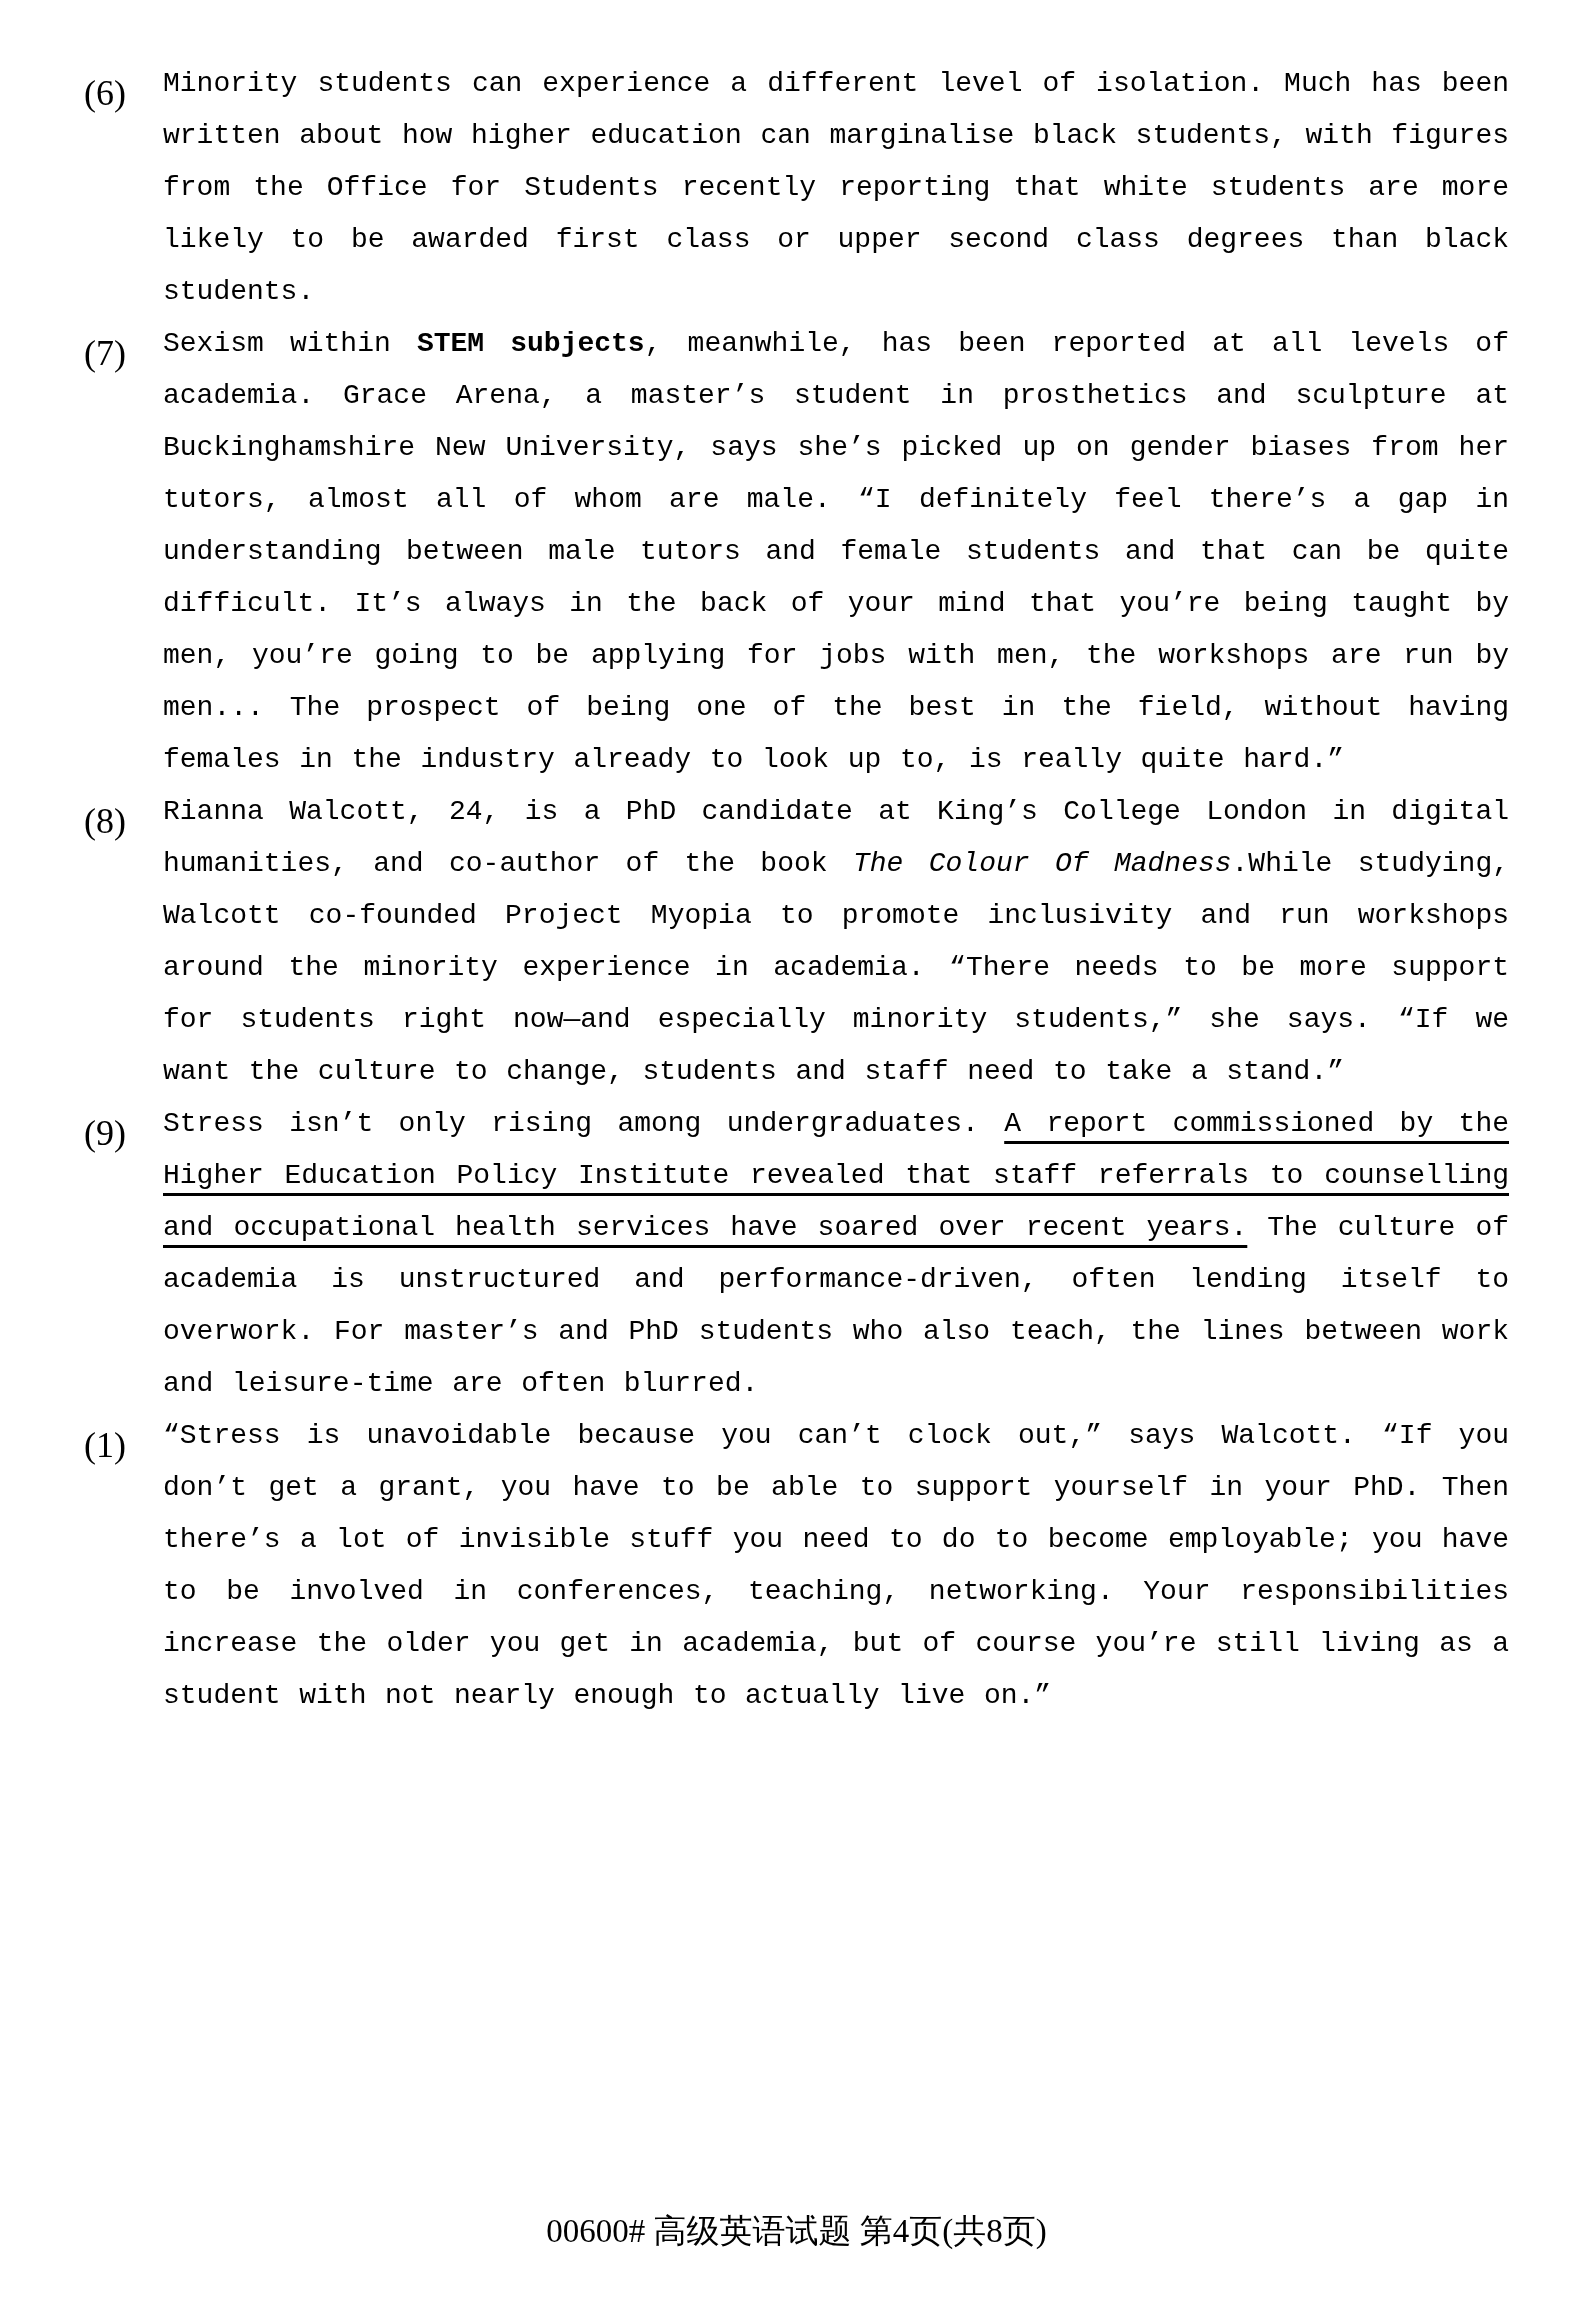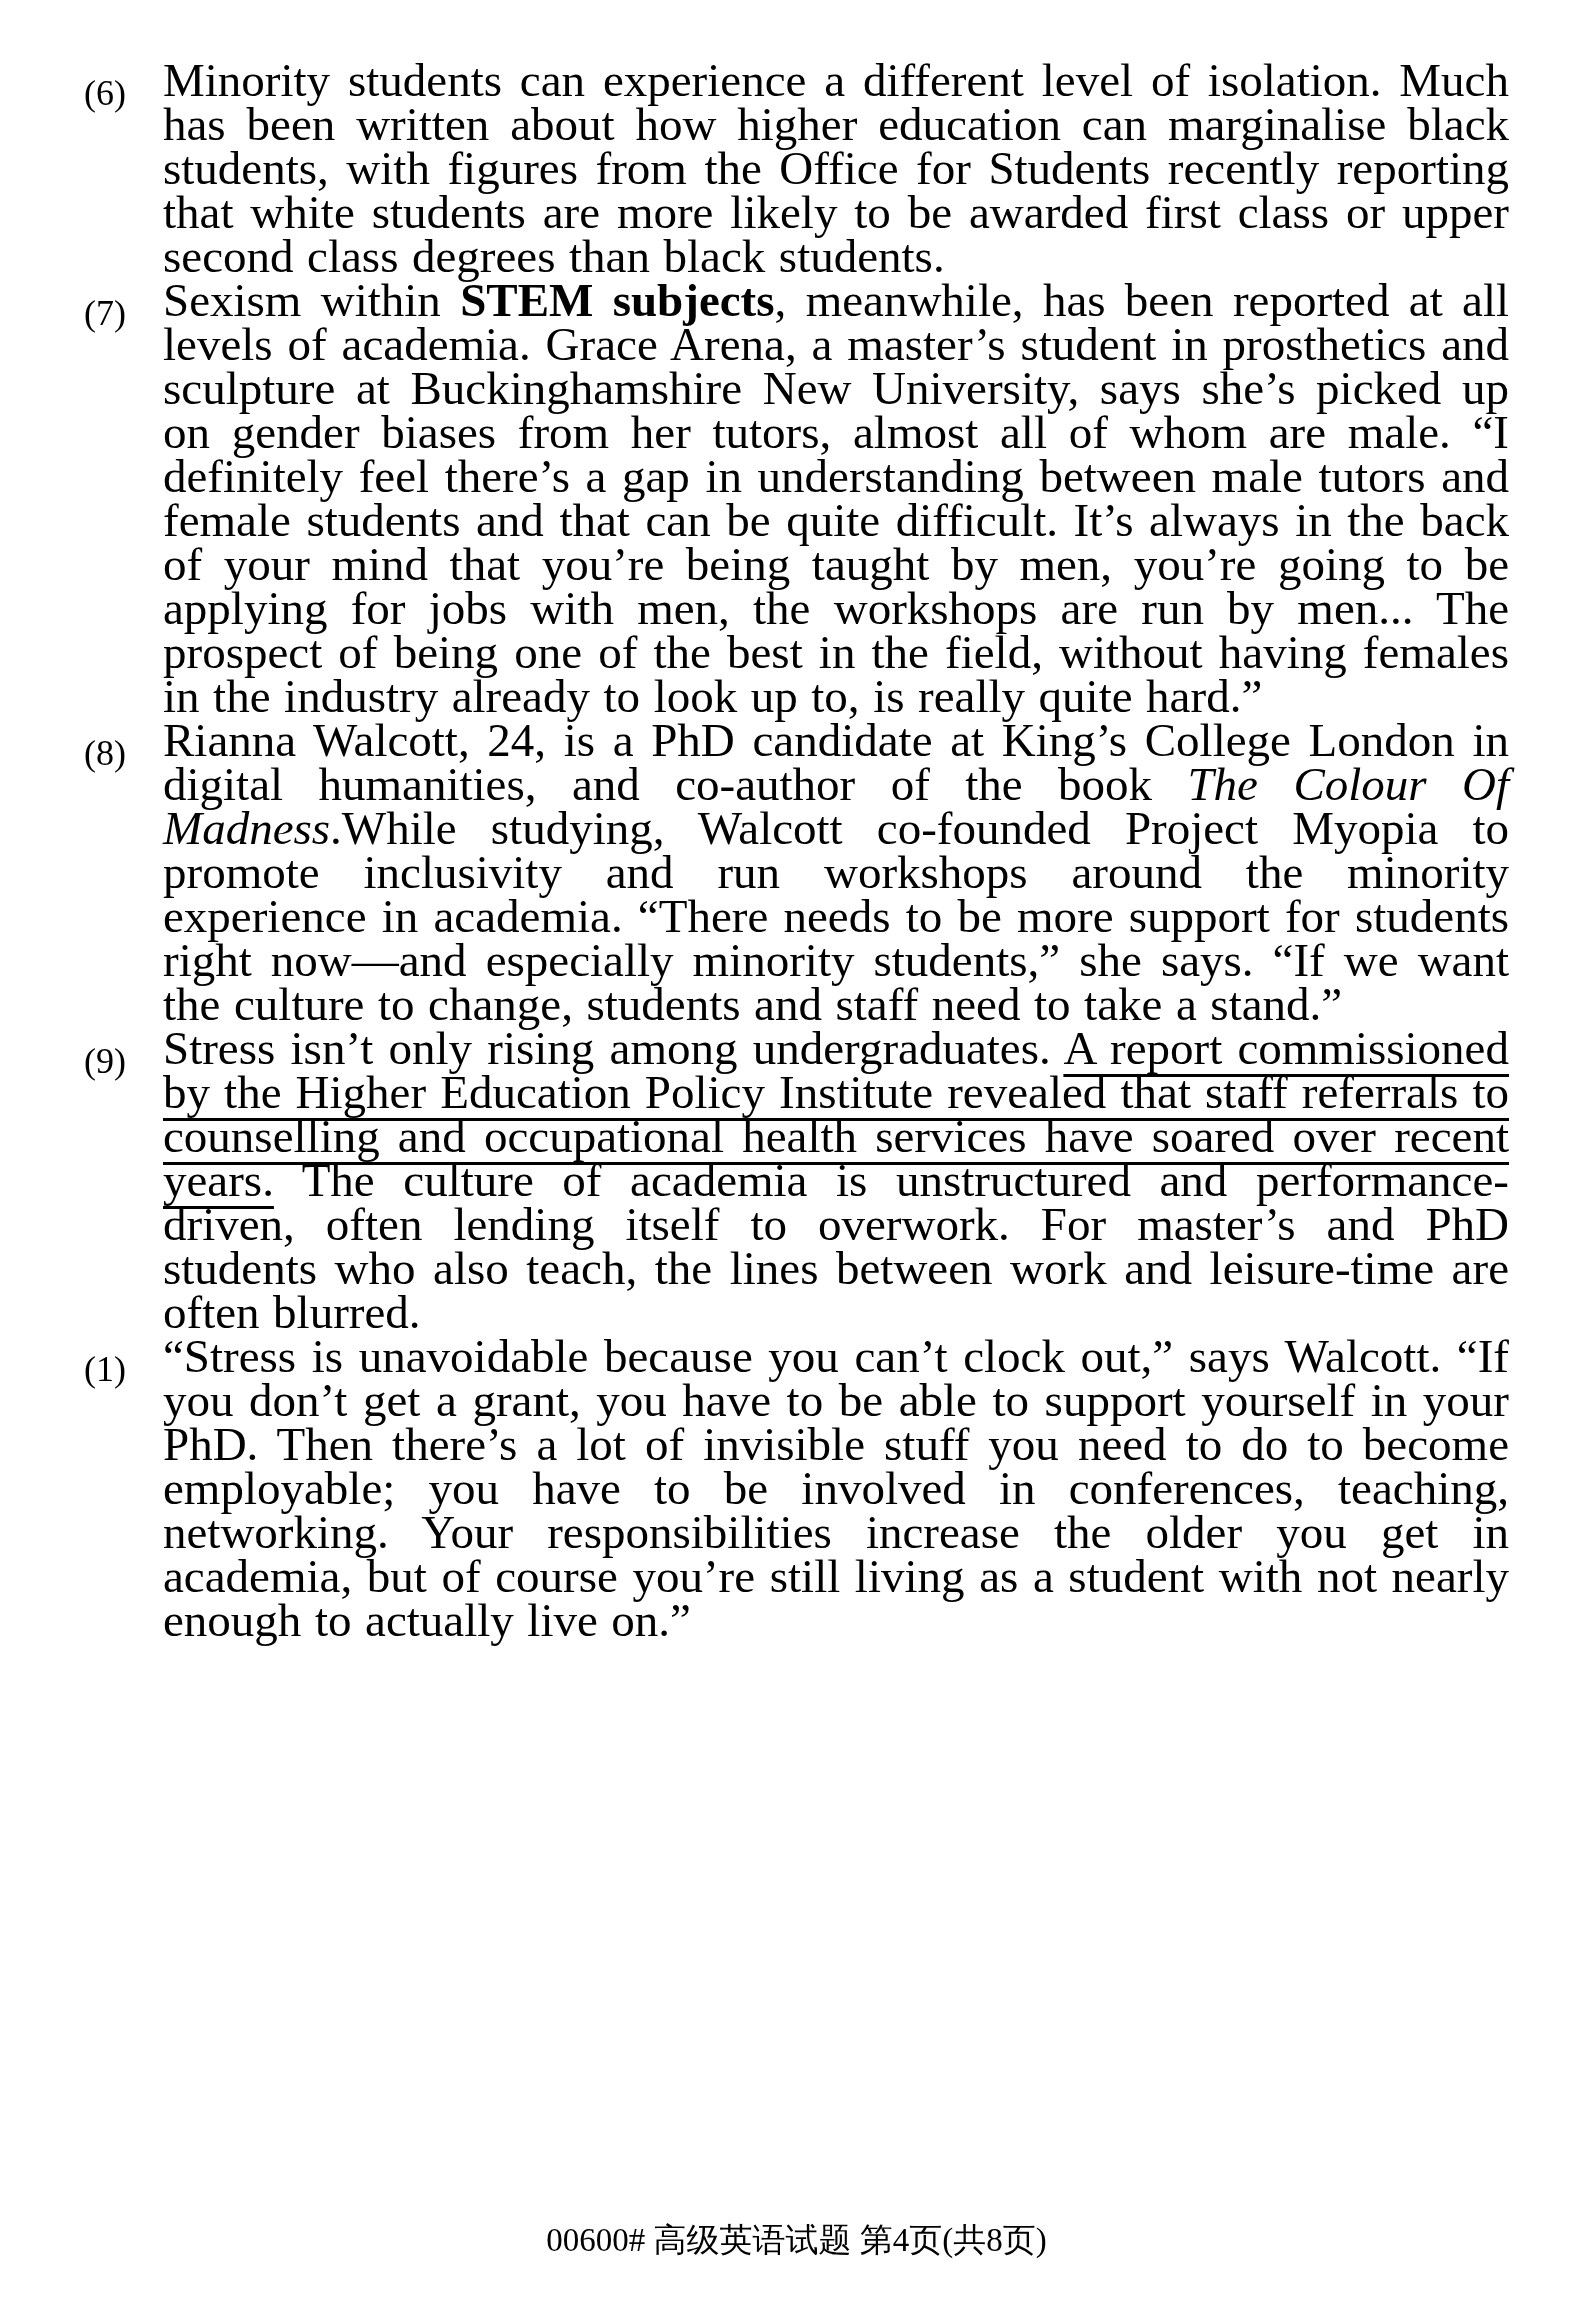--- a/index.html
+++ b/index.html
@@ -23,37 +23,38 @@
     align-items: flex-start;
   }
   .para-num {
     flex: 0 0 79px;
     font-size: 36px;
     line-height: 70px;
     white-space: nowrap;
   }
   .para-body {
     flex: 1 1 auto;
-    font-size: 47px;
-    line-height: 44px;
+    font-size: 28px;
+    line-height: 52px;
     text-align: justify;
     word-spacing: 1.8px;
+    font-family: Liberation Mono, monospace;
   }
   .seg-bold   { font-weight: bold; }
   .seg-italic { font-style: italic; }
   .seg-underline {
     text-decoration: underline;
     text-decoration-thickness: 2.6px;
     text-underline-offset: 9.7px;
   }
   .footer {
     position: absolute;
     left: 0;
     right: 0;
-    bottom: 56px;
+    bottom: 65px;
     text-align: center;
     font-size: 33px;
     font-family: "Liberation Serif", "DejaVu Sans", serif;
   }
 </style>
 </head>
 <body>
 
 <div class="page">
   <div id="paragraphs">

